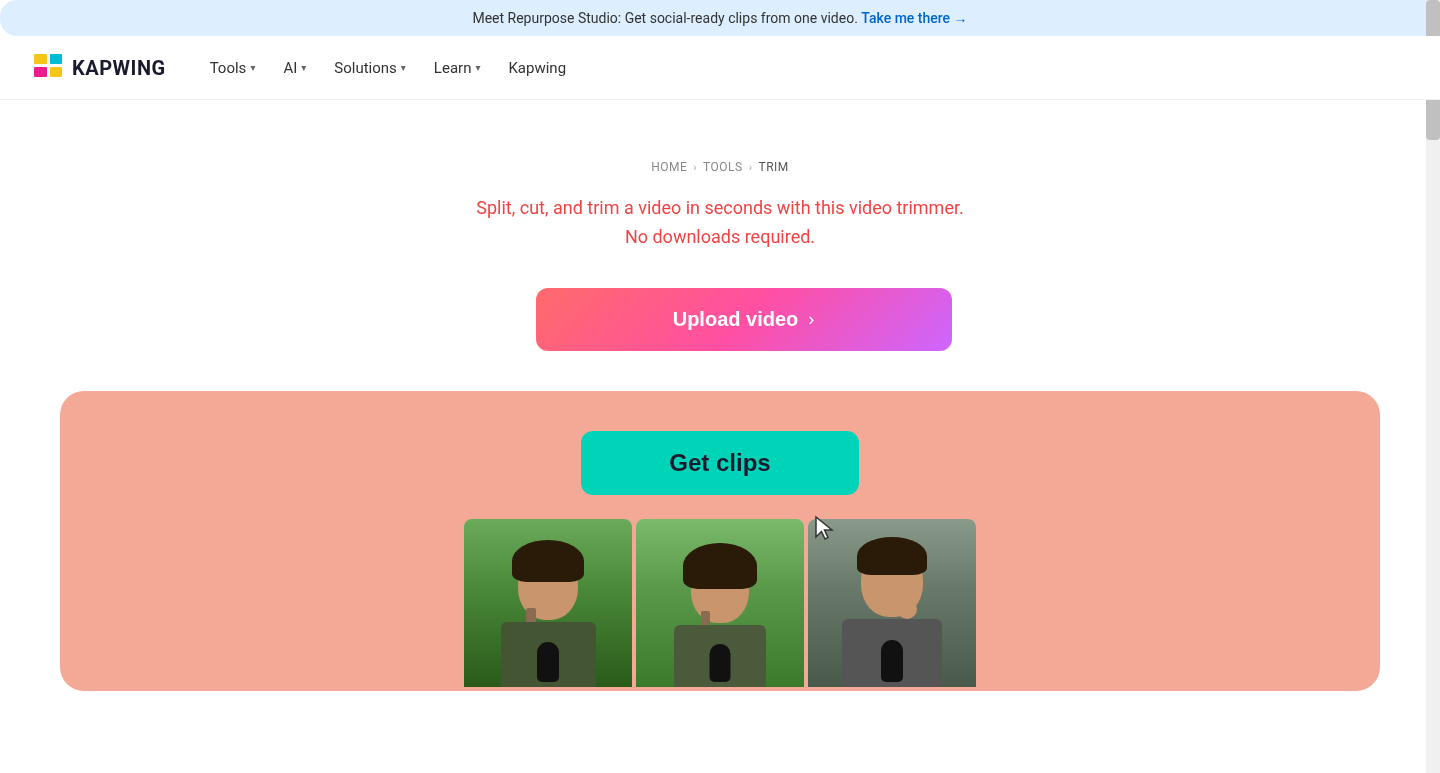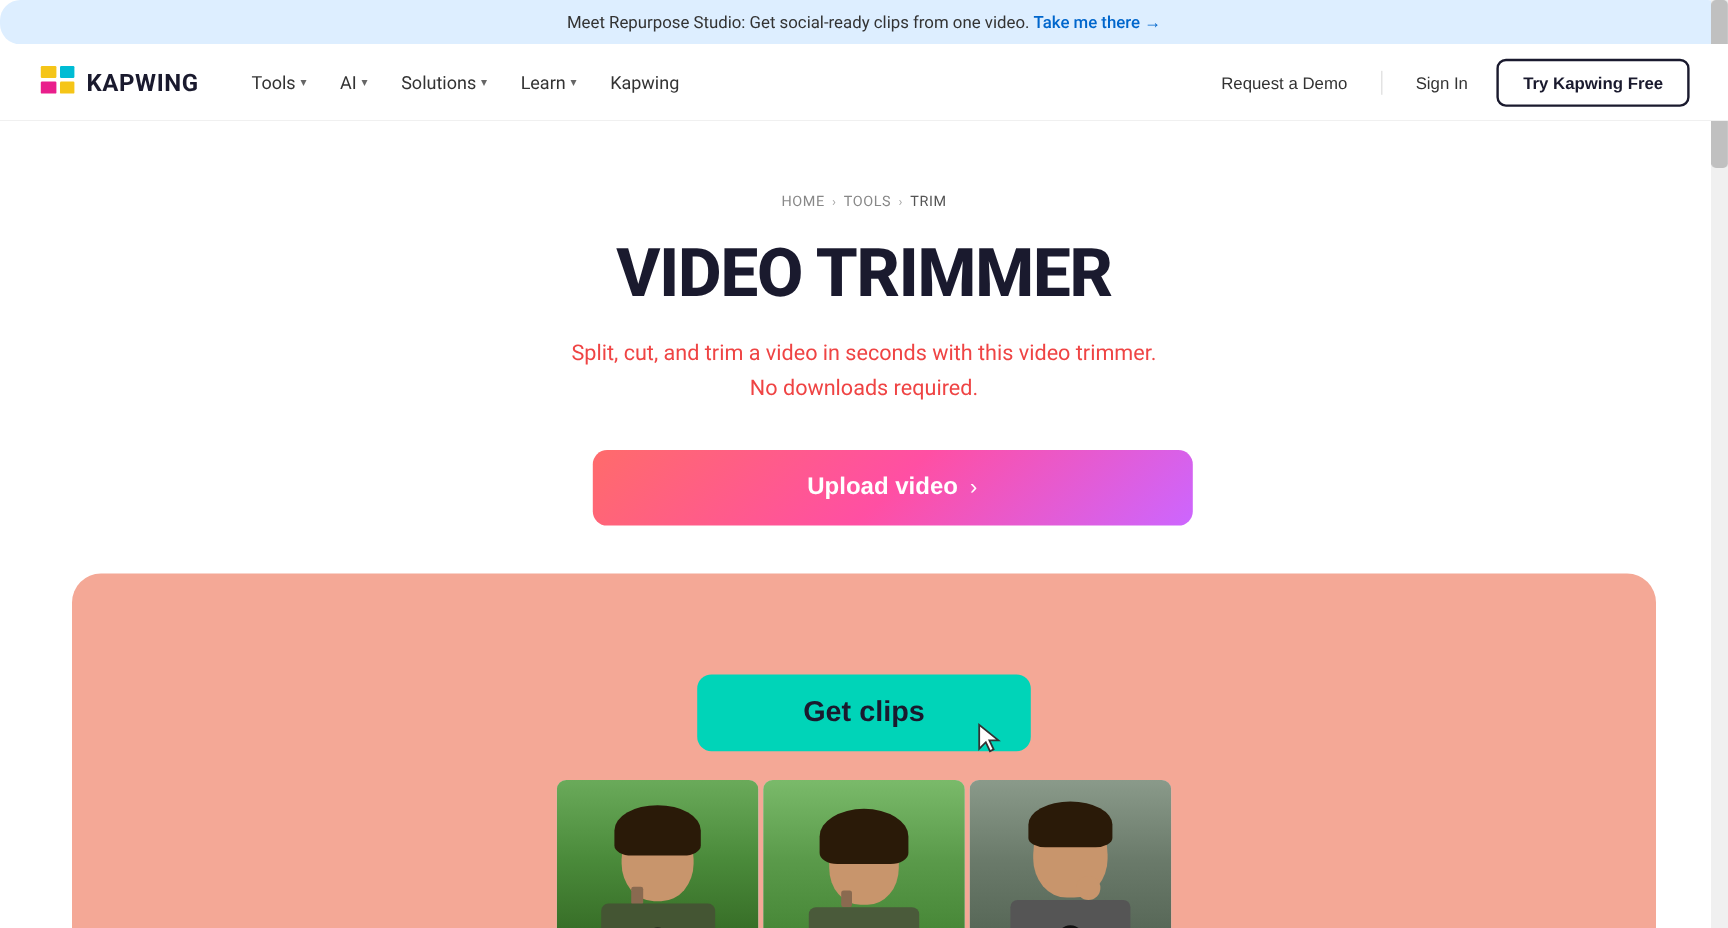--- a/index.html
+++ b/index.html
@@ -170,21 +170,21 @@
       justify-content: center;
       gap: 10px;
       padding: 20px 60px;
       background: linear-gradient(135deg, #ff6b6b, #ff4fa3, #cc66ff);
       color: #fff;
       font-size: 20px;
       font-weight: 700;
       border: none;
       border-radius: 12px;
       cursor: pointer;
-      width: 500px;
+      width: 416px;
       transition: opacity 0.2s;
       margin-left: 47px;
     }
     .upload-btn .arrow {
       font-size: 18px;
       font-weight: 400;
     }
 
     
     .demo-section {
@@ -205,21 +205,20 @@
       color: #1a1a2e;
       font-size: 24px;
       font-weight: 700;
       border: none;
       border-radius: 12px;
       padding: 18px 88px;
       cursor: pointer;
       position: relative;
       z-index: 2;
       transition: opacity 0.2s;
-      margin-top: 44px;
     }
 
     .cursor-icon {
       position: absolute;
       right: calc(50% - 120px);
       top: 84px;
       width: 28px;
       height: 28px;
       z-index: 3;
     }
@@ -320,38 +319,31 @@
     </a>
     <a class="nav-item" href="#">
       <span>Learn</span>
       <span class="chevron">▾</span>
     </a>
     <a class="nav-item" href="#">
       <span>Kapwing</span>
     </a>
   </div>
 
-  <div class="nav-actions">
-    <button class="btn-demo">Request a Demo</button>
-    <div class="nav-divider"></div>
-    <button class="btn-signin">Sign In</button>
-    <button class="btn-try">Try Kapwing Free</button>
-  </div>
 </nav>
 
 <section class="hero">
   <div class="breadcrumb">
     <span style="cursor:pointer;">HOME</span>
     <span class="sep">›</span>
     <span style="cursor:pointer;">TOOLS</span>
     <span class="sep">›</span>
     <span class="current">TRIM</span>
   </div>
 
-  <h1 class="hero-title">VIDEO TRIMMER</h1>
 
   <p class="hero-subtitle">
     <span>Split, cut, and trim a video in seconds with this video trimmer.</span><br>
     <span>No downloads required.</span>
   </p>
 
   <button class="upload-btn">
     <span>Upload video</span>
     <span class="arrow">›</span>
   </button>

